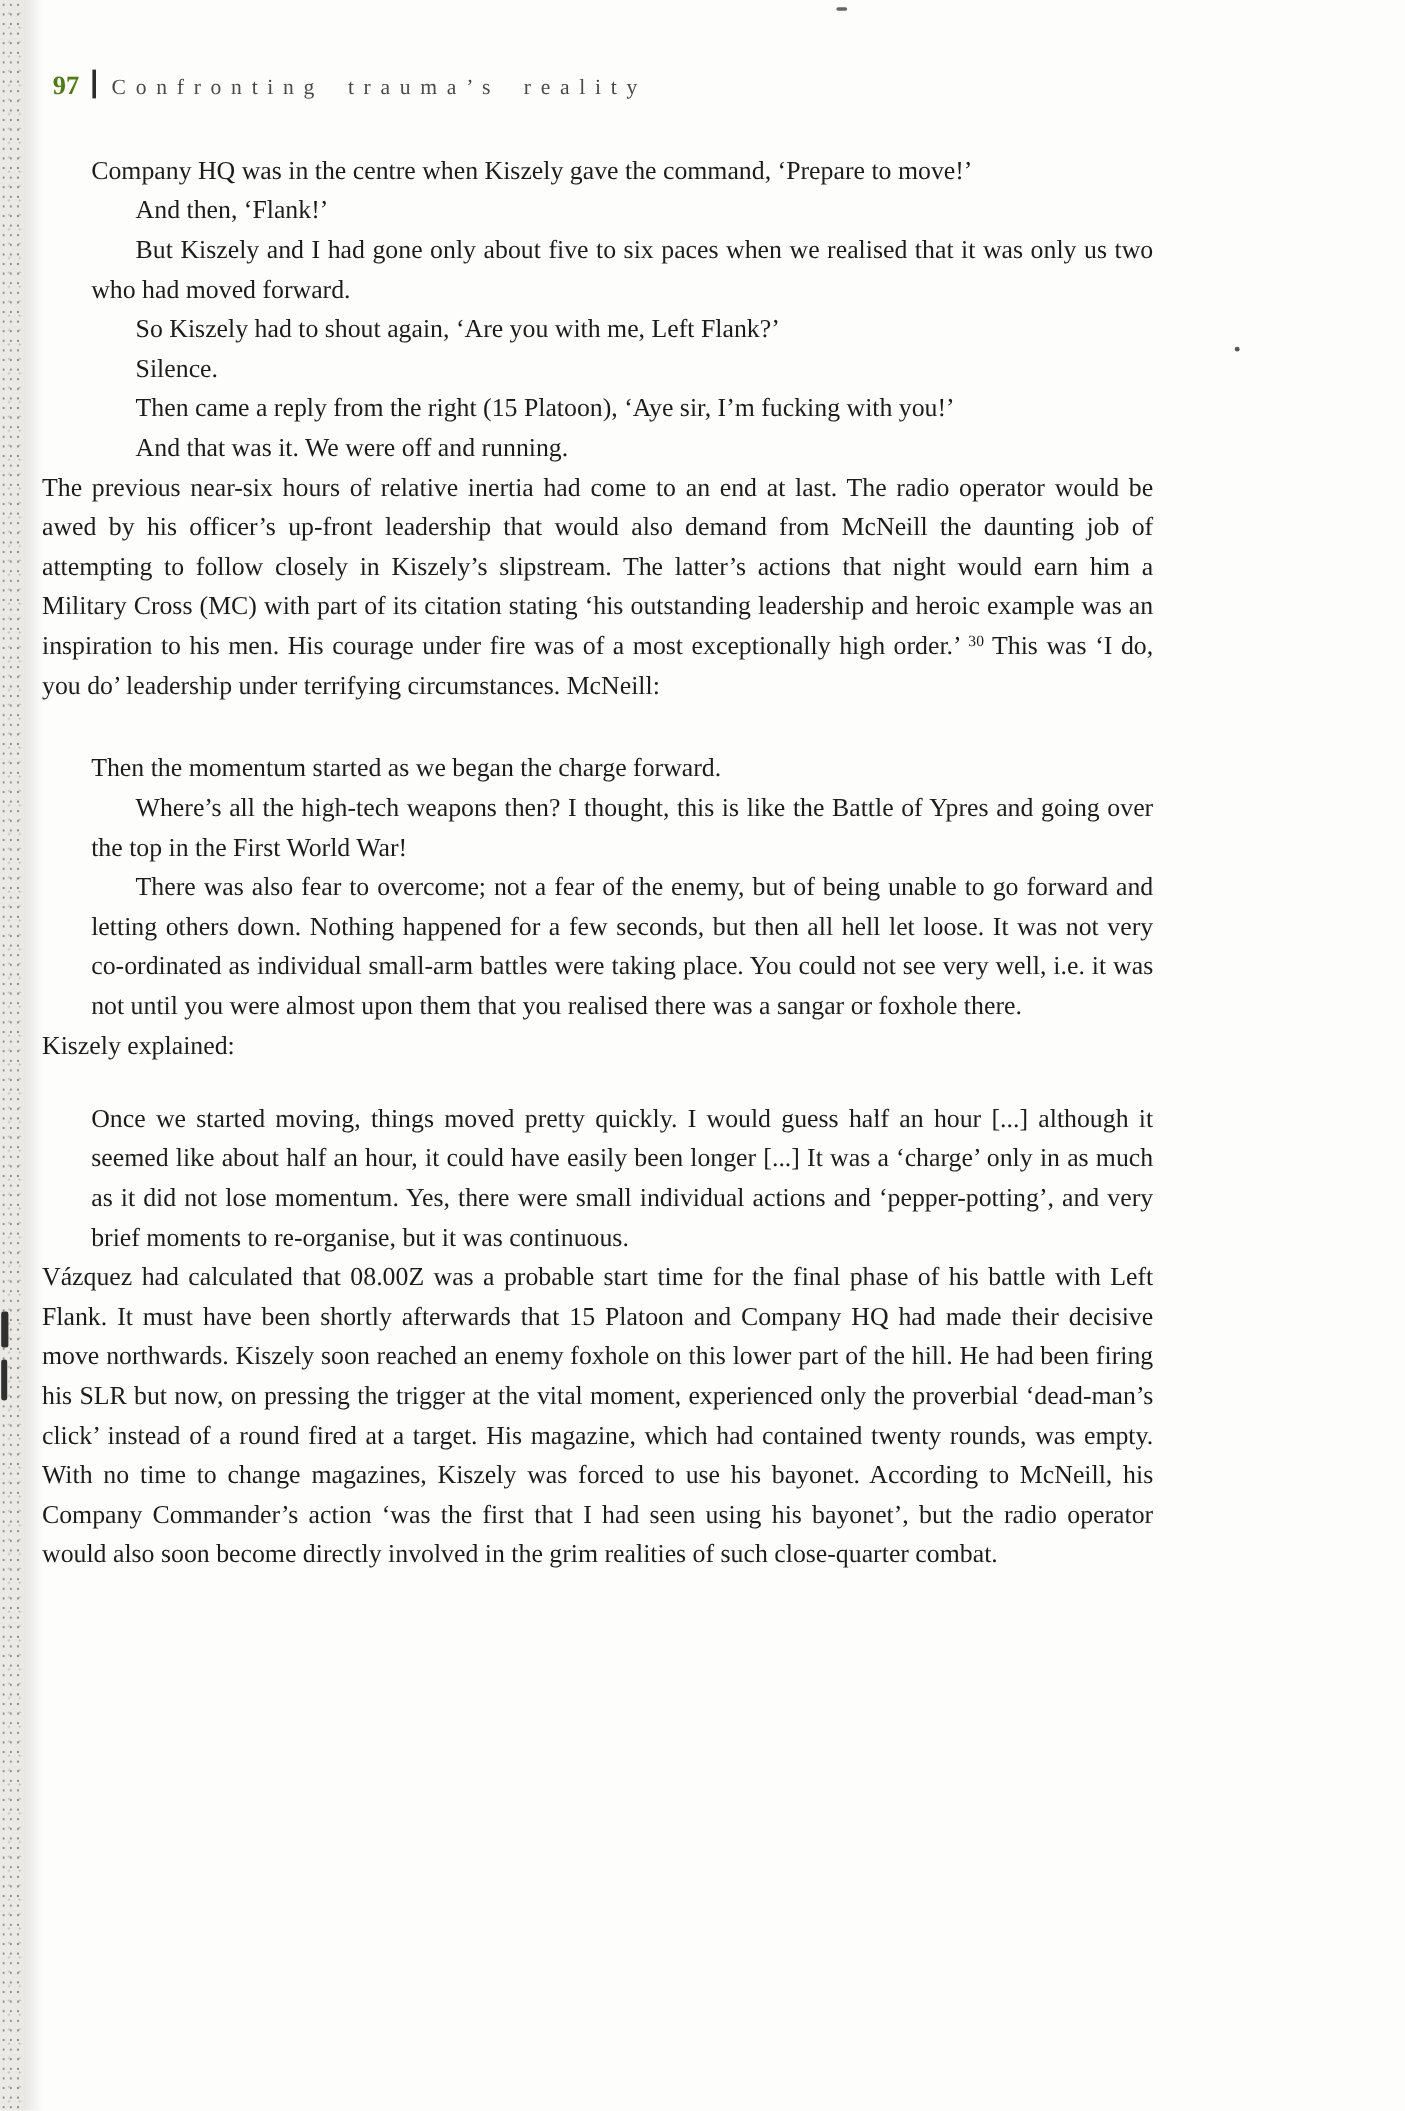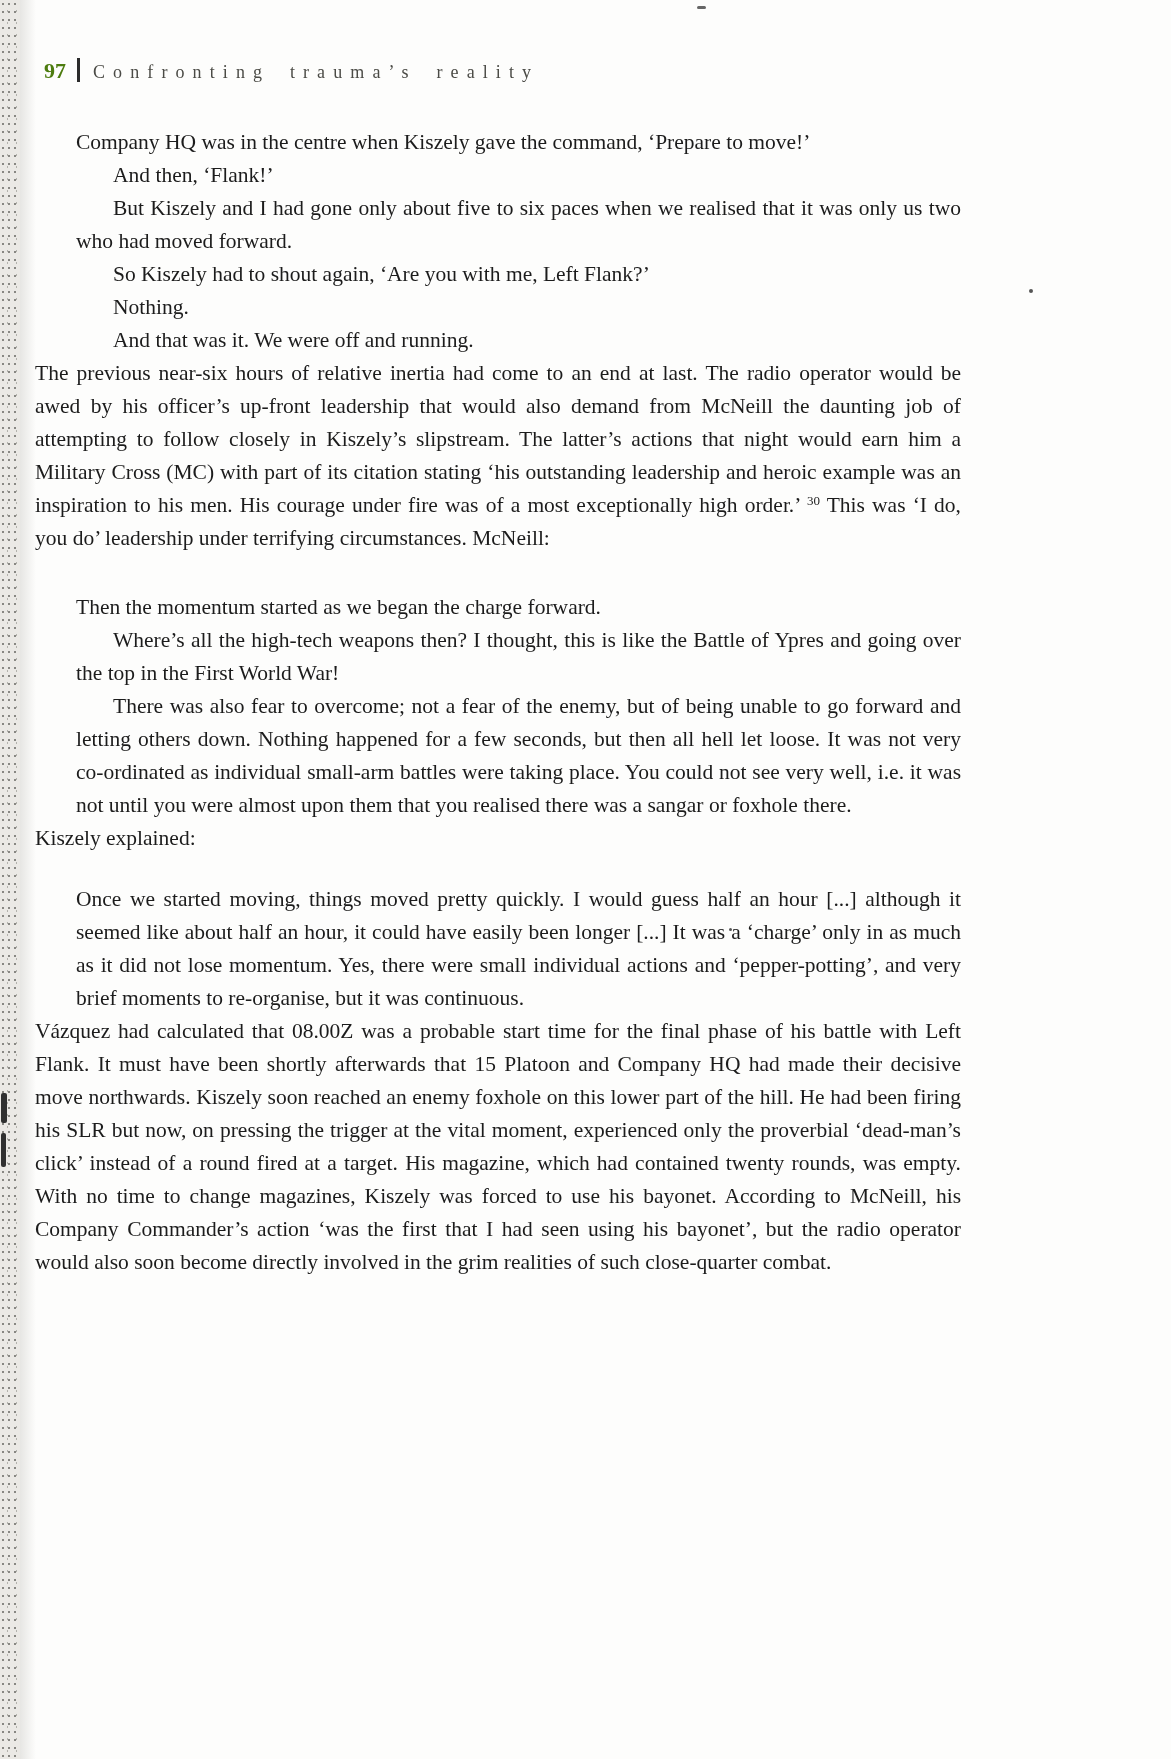--- a/index.html
+++ b/index.html
@@ -70,21 +70,22 @@
   <span class="pagenum">97</span><span class="divider"></span><span class="chapter">Confronting trauma’s reality</span>
 </header>
 
 <main class="content">
 
   <blockquote>
     <p>Company HQ was in the centre when Kiszely gave the command, ‘Prepare to move!’</p>
     <p class="indent">And then, ‘Flank!’</p>
     <p class="indent">But Kiszely and I had gone only about five to six paces when we realised that it was only us two who had moved forward.</p>
     <p class="indent">So Kiszely had to shout again, ‘Are you with me, Left Flank?’</p>
-    <p class="indent">Nothing.</p>
+    <p class="indent">Silence.</p>
+    <p class="indent">Then came a reply from the right (15 Platoon), ‘Aye sir, I’m fucking with you!’</p>
     <p class="indent">And that was it. We were off and running.</p>
   </blockquote>
 
   <p class="mt-para"><span>The previous near-six hours of relative inertia had come to an end at last. The radio operator would be awed by his officer’s up-front leadership that would also demand from McNeill the daunting job of attempting to follow closely in Kiszely’s slipstream. The latter’s actions that night would earn him a Military Cross (MC) with part of its citation stating ‘his outstanding leadership and heroic example was an inspiration to his men. His courage under fire was of a most exceptionally high order.’ </span><sup class="fn">30</sup><span> This was ‘I do, you do’ leadership under terrifying circumstances. McNeill:</span></p>
 
   <blockquote class="mt-quote">
     <p>Then the momentum started as we began the charge forward.</p>
     <p class="indent">Where’s all the high-tech weapons then? I thought, this is like the Battle of Ypres and going over the top in the First World War!</p>
     <p class="indent">There was also fear to overcome; not a fear of the enemy, but of being unable to go forward and letting others down. Nothing happened for a few seconds, but then all hell let loose. It was not very co-ordinated as individual small-arm battles were taking place. You could not see very well, i.e. it was not until you were almost upon them that you realised there was a sangar or foxhole there.</p>
   </blockquote>

